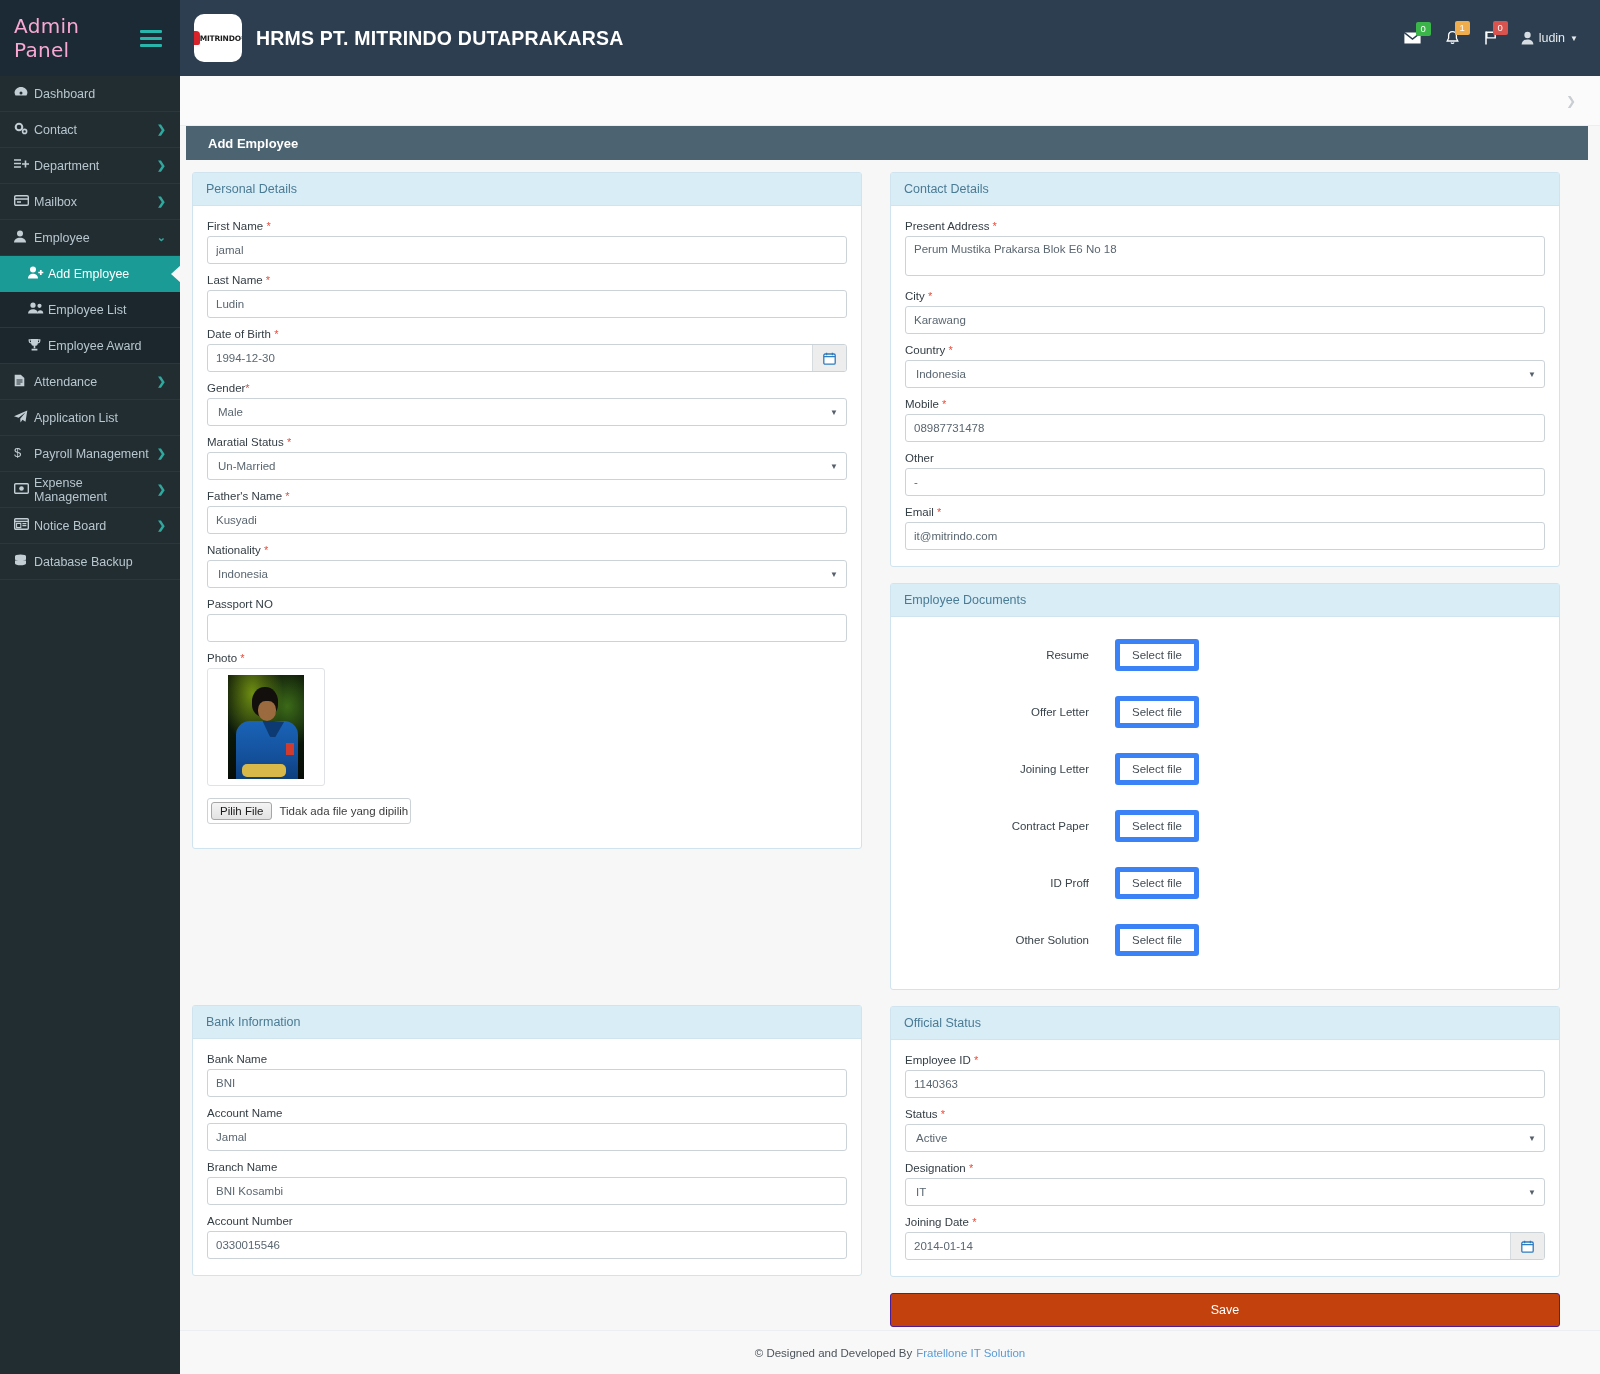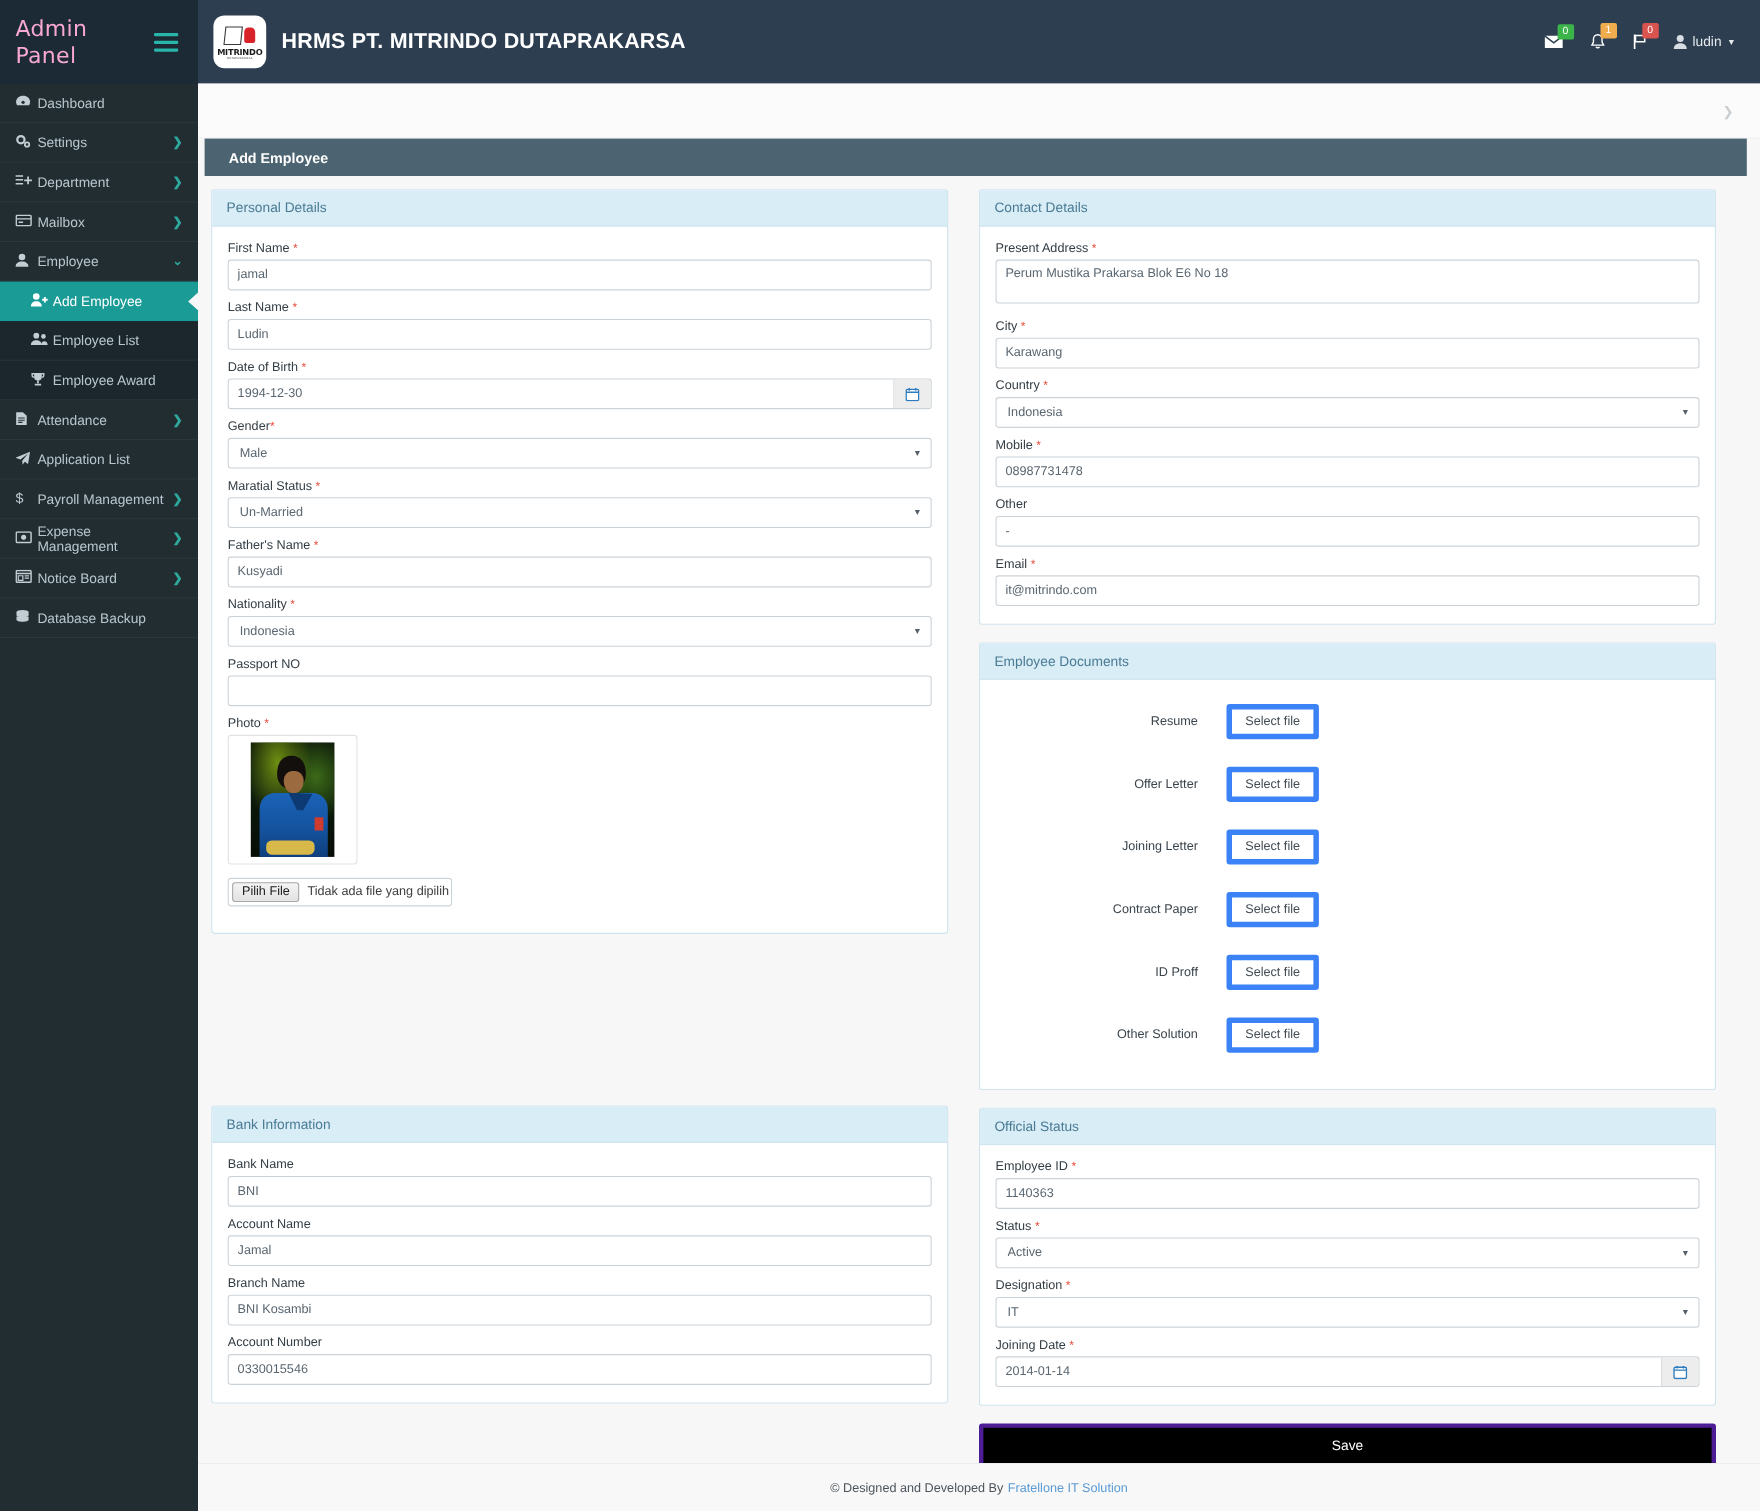--- a/index.html
+++ b/index.html
@@ -64,21 +64,21 @@
 
   
   .main { flex: 1; height: 1374px; background: #f7f7f7; position: relative; }
   .topbar {
     height: 76px; background: #2c3e50;
     display: flex; align-items: center;
     padding: 0 22px 0 14px;
   }
   .logo-box {
     width: 48px; height: 48px; background: #ffffff;
-    border-radius: 10px; display: flex; flex-direction: column;
+    border-radius: 10px; display: flex; flex-direction: row;
     align-items: center; justify-content: center;
     overflow: hidden; position: relative;
   }
   .logo-top { display: flex; align-items: center; gap: 2px; height: 22px; }
   .logo-shape {
     width: 16px; height: 17px; background: #ffffff;
     border: 1.5px solid #3a3a3a; transform: skewX(-6deg);
   }
   .logo-dot {
     width: 10px; height: 14px; background: #d8232a;
@@ -248,21 +248,21 @@
   }
   .doc-btn {
     border: 5px solid #3b82f6; background: #fff;
     border-radius: 3px; font-size: 11.5px; color: #444d55;
     padding: 5px 12px; cursor: pointer;
     font-family: "Liberation Sans", sans-serif;
   }
 
   .save-btn {
     display: block; width: 100%;
-    background: #000000; border: 4px solid #4c1d95;
+    background: #c2410c; border: 1px solid #4c1d95;
     color: #ffffff; font-size: 12.5px;
     padding: 9px 0; border-radius: 3px; cursor: pointer;
     font-family: "Liberation Sans", sans-serif;
   }
 
   .footer {
     position: absolute; left: 0; right: 0; bottom: 0;
     height: 44px; border-top: 1px solid #eceff1;
     background: #f8f8f8;
     display: flex; align-items: center; justify-content: center;
@@ -292,21 +292,21 @@
               <path d="M7 1C3.4 1 .6 3.5.6 6.6c0 1.1.3 2.1.9 3h11c.6-.9.9-1.9.9-3C13.4 3.5 10.6 1 7 1z" fill="currentColor"></path>
               <circle cx="7" cy="7" r="1.5" fill="#222d32"></circle>
             </svg></span>
           <span class="lbl">Dashboard</span>
         </li>
         <li class="nav-item">
           <span class="ico"><svg width="14" height="13" viewBox="0 0 14 13">
               <circle cx="5" cy="5" r="3.3" fill="none" stroke="currentColor" stroke-width="2"></circle>
               <circle cx="10.6" cy="9.4" r="2" fill="none" stroke="currentColor" stroke-width="1.6"></circle>
             </svg></span>
-          <span class="lbl">Settings</span>
+          <span class="lbl">Contact</span>
           <span class="caret">❯</span>
         </li>
         <li class="nav-item">
           <span class="ico"><svg width="16" height="11" viewBox="0 0 16 11">
               <path d="M0 1h7M0 4.5h7M0 8h7" stroke="currentColor" stroke-width="1.4"></path>
               <path d="M11.5 1.5v7M8 5h7" stroke="currentColor" stroke-width="1.6"></path>
             </svg></span>
           <span class="lbl">Department</span>
           <span class="caret">❯</span>
         </li>

